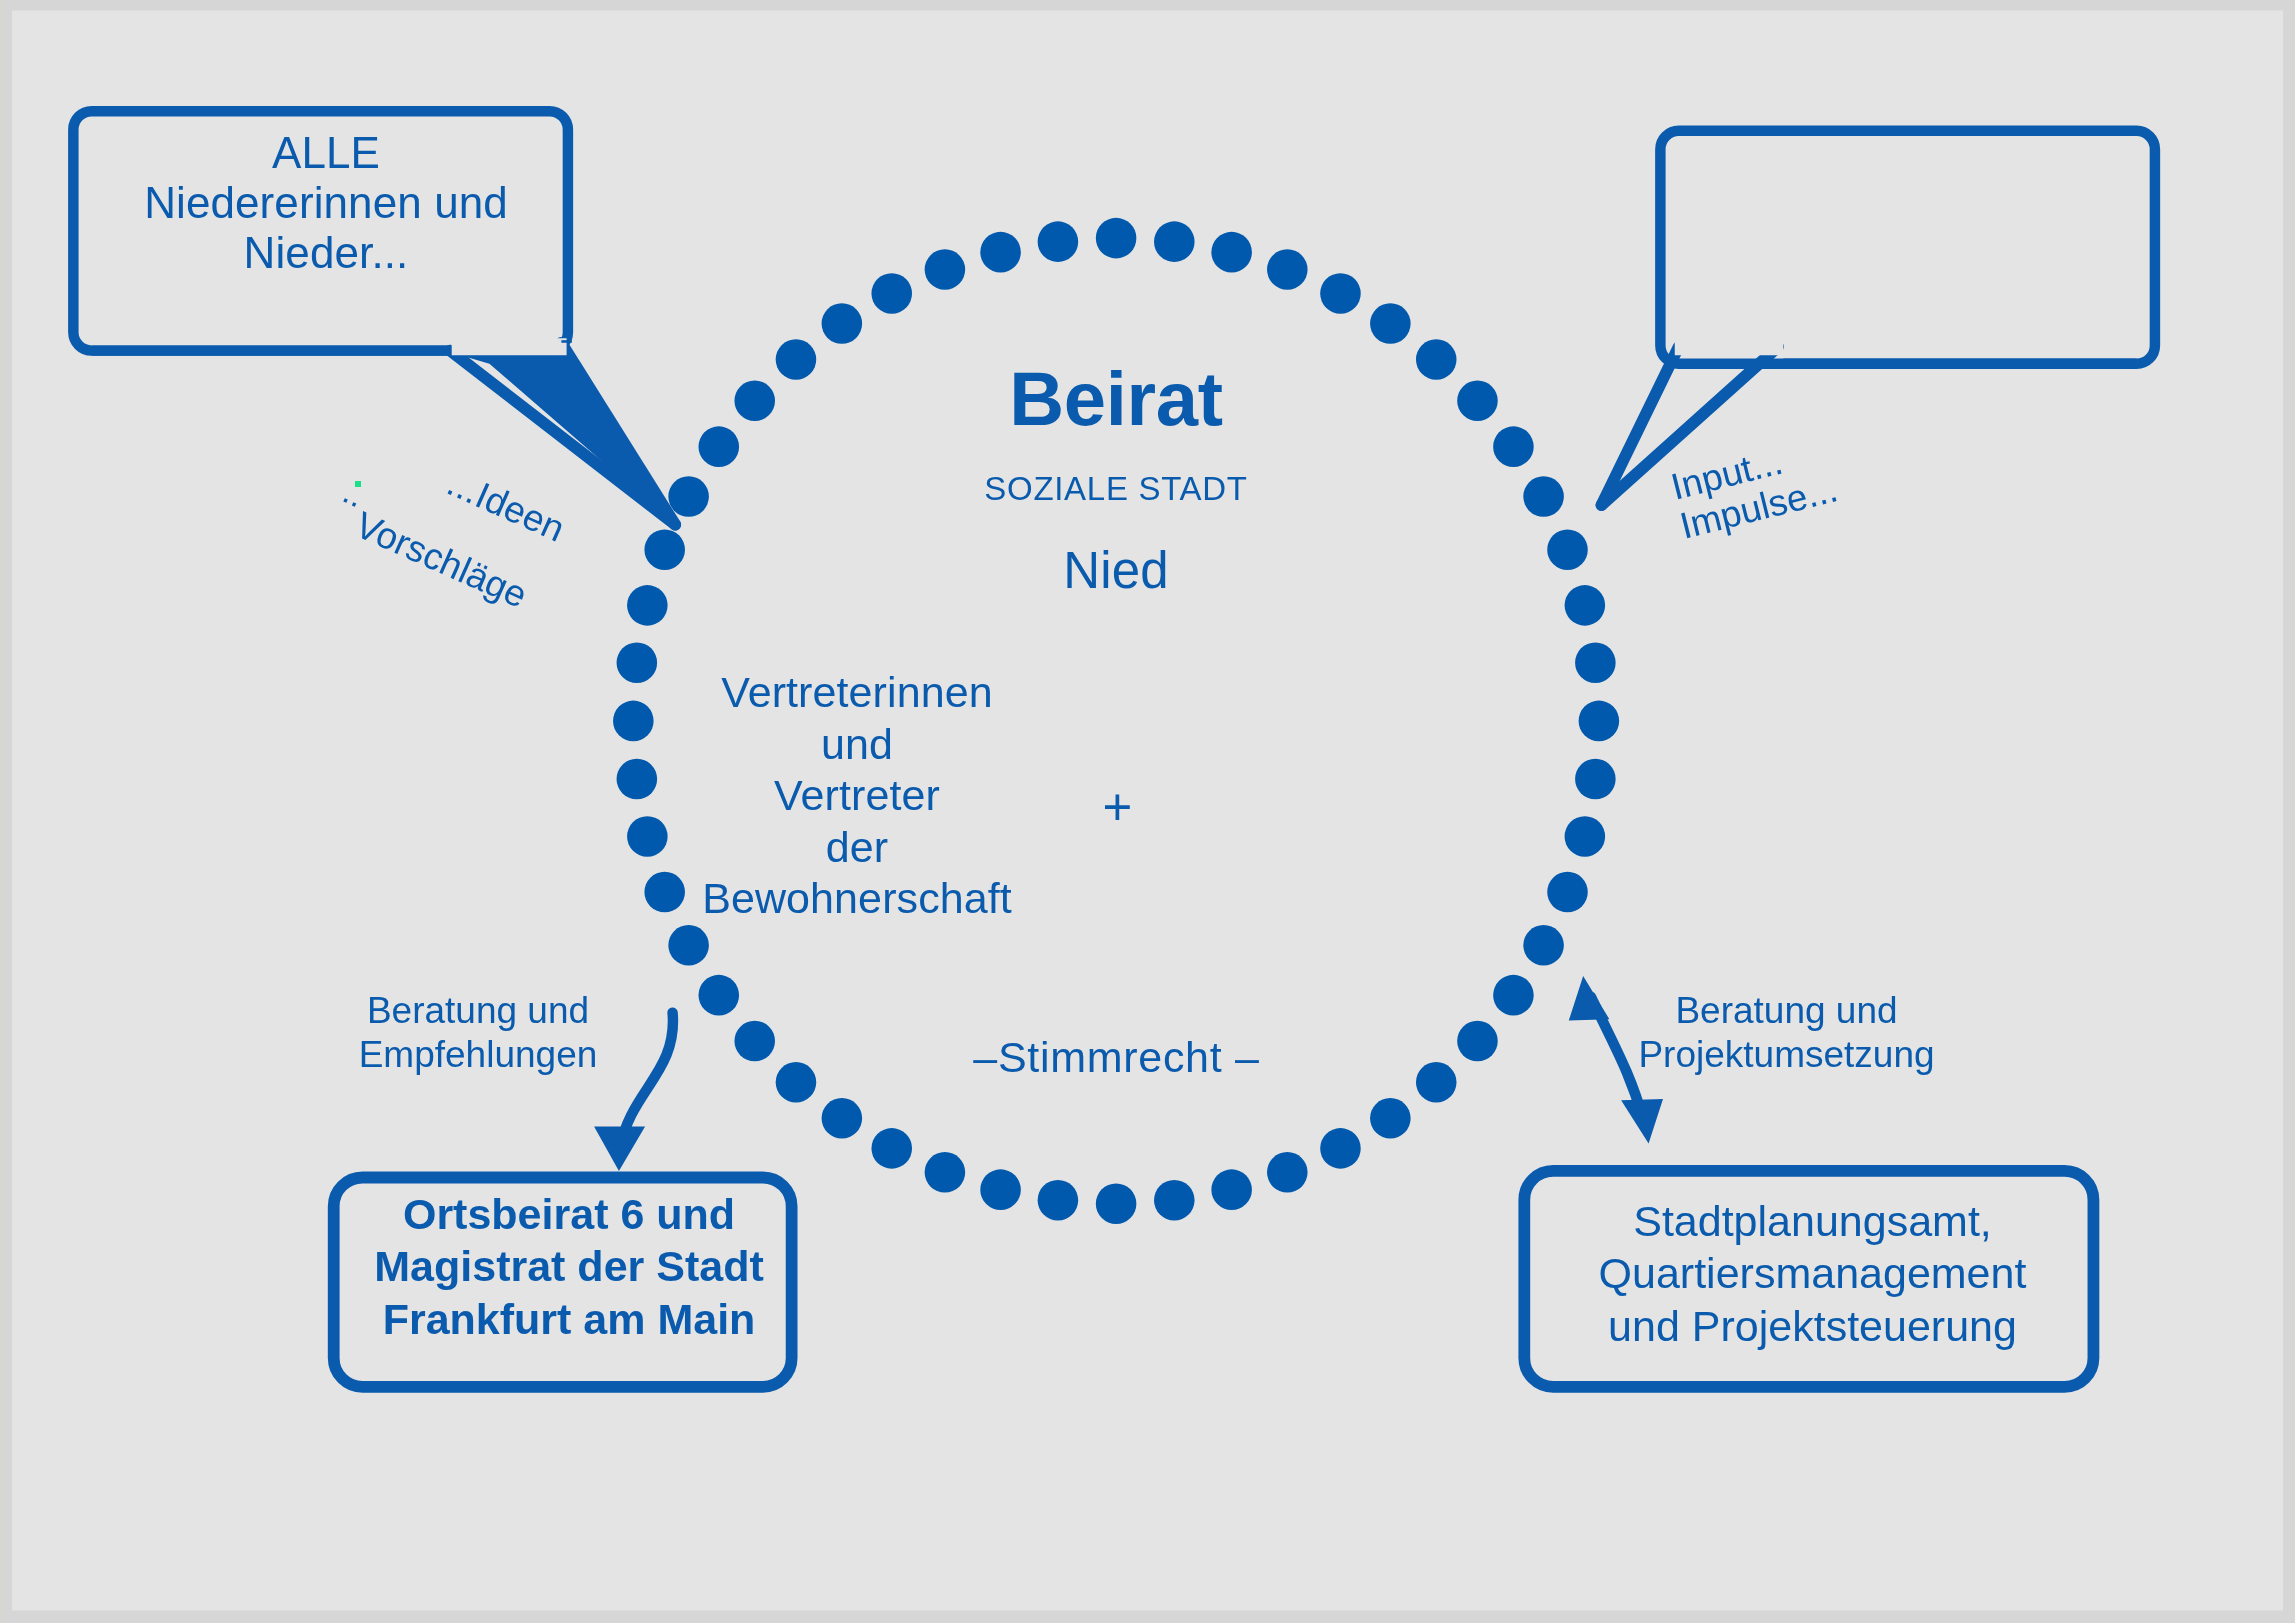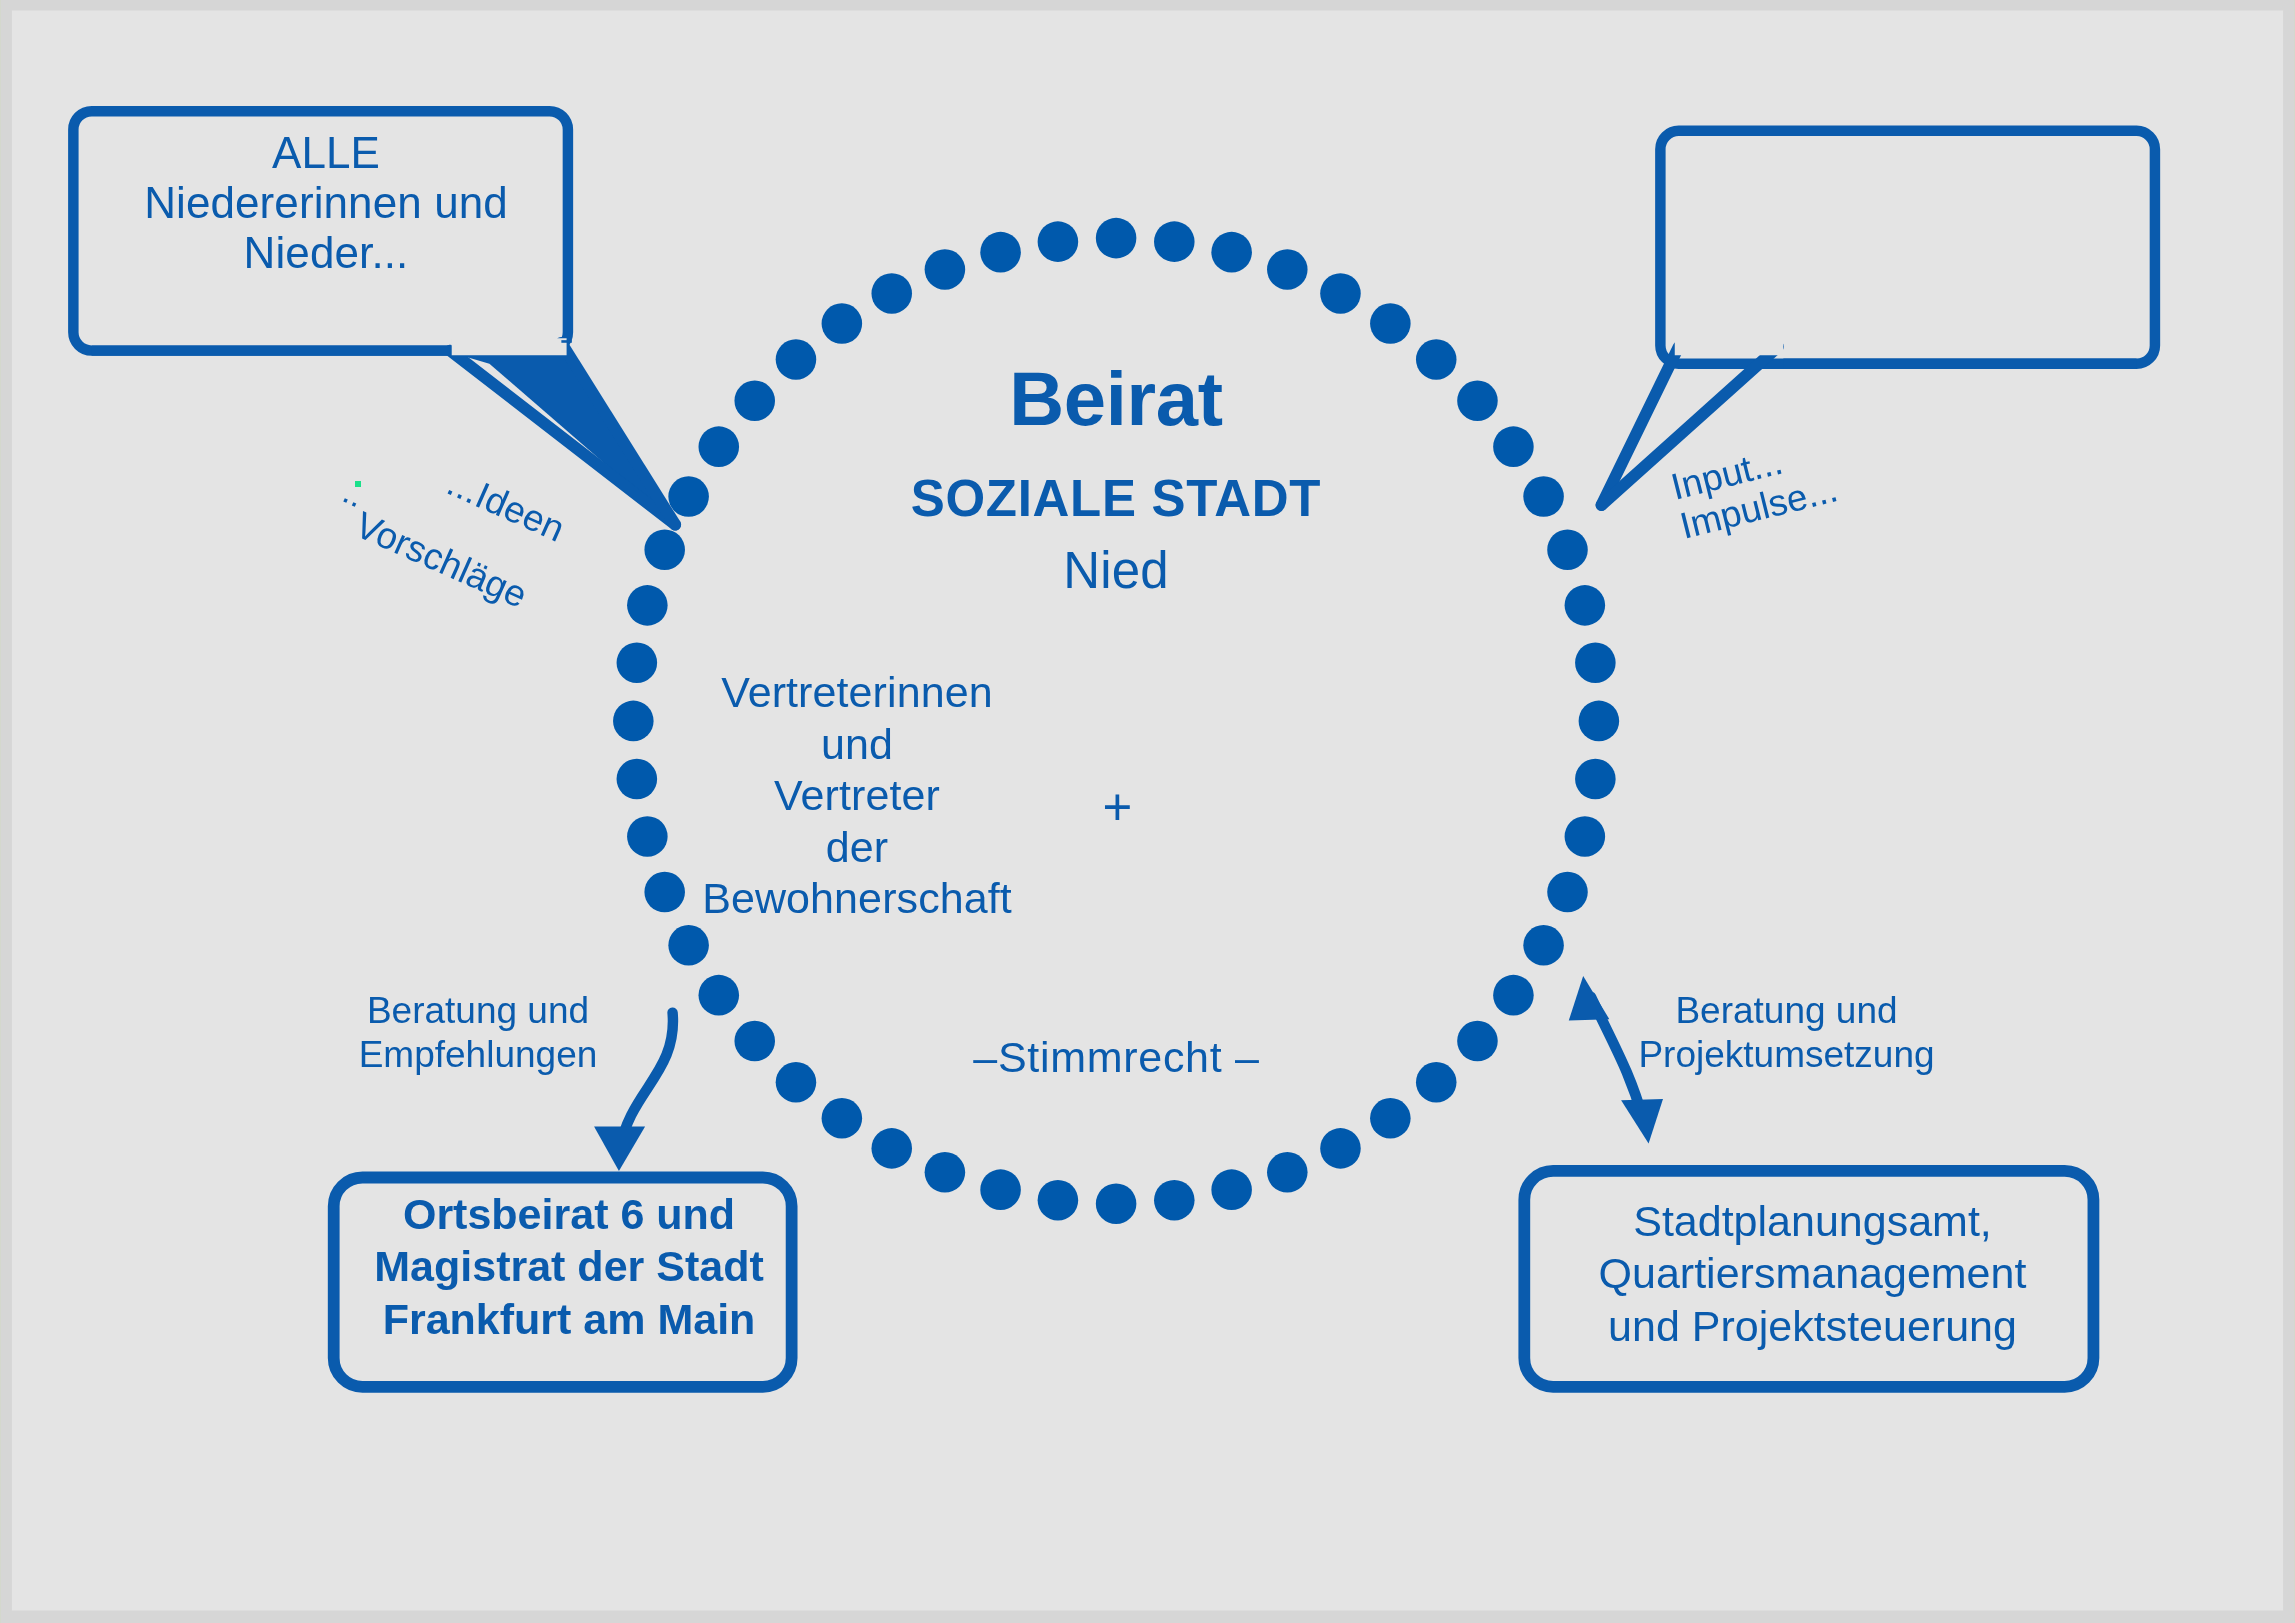--- a/index.html
+++ b/index.html
@@ -42,21 +42,21 @@
   #bubble-left-text  { left: 97px;  top: 128px;  width: 458px; }
   #bubble-right-text { left: 1684px; top: 151px;  width: 458px; }
 
   
   #circle-title {
     left: 789px; top: 356px; width: 654px;
     font-size: 76px; font-weight: 700; letter-spacing: -0.3px;
   }
   #circle-sub1 {
     left: 789px; top: 470px; width: 654px;
-    font-size: 51px; font-weight: 700; letter-spacing: 0.7px;
+    font-size: 33px; font-weight: 400; letter-spacing: 0.7px;
   }
   #circle-sub2 {
     left: 789px; top: 542px; width: 654px;
     font-size: 51px; font-weight: 400; text-align: center;
   }
 
   
   .col {
     font-size: 43px; font-weight: 400; line-height: 1.2;
   }

